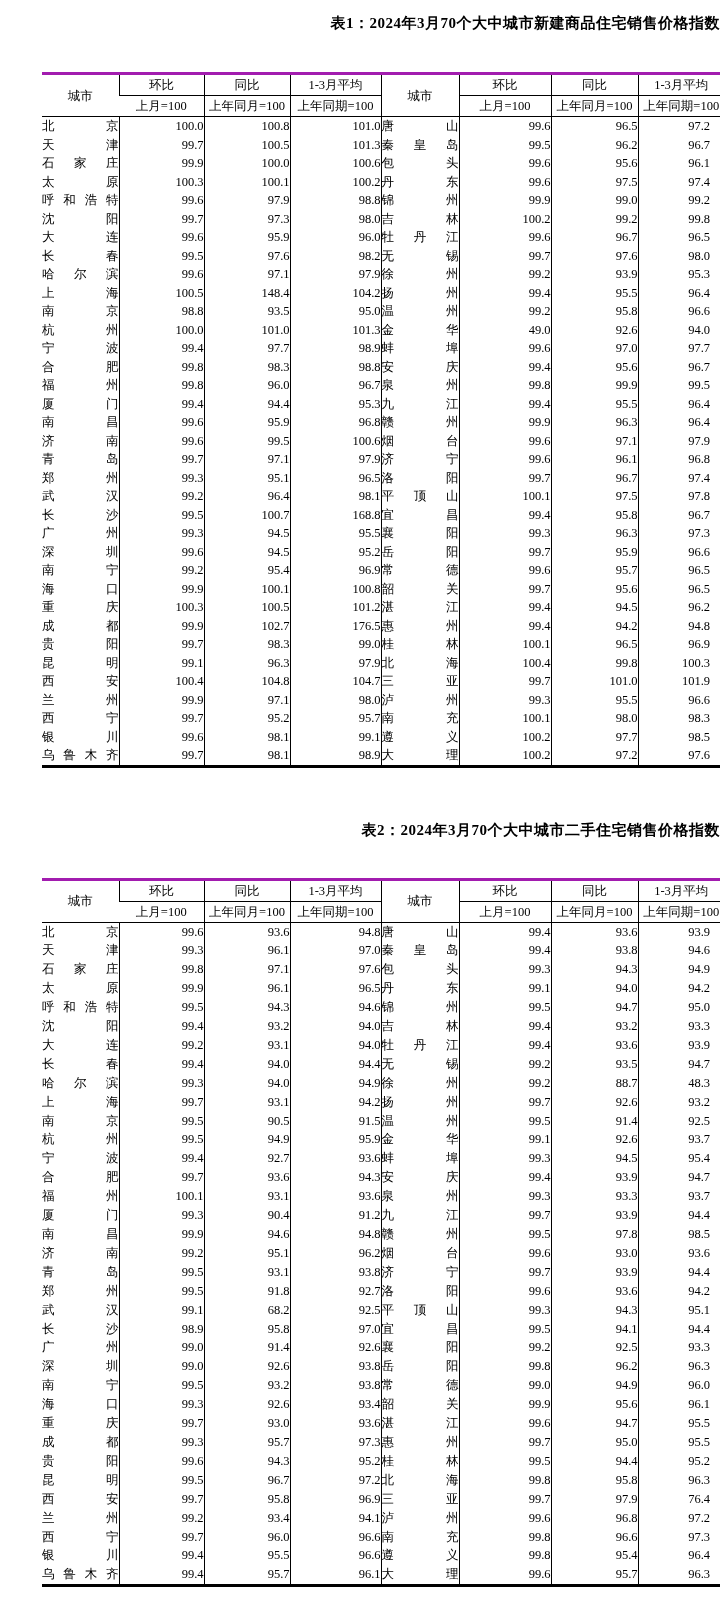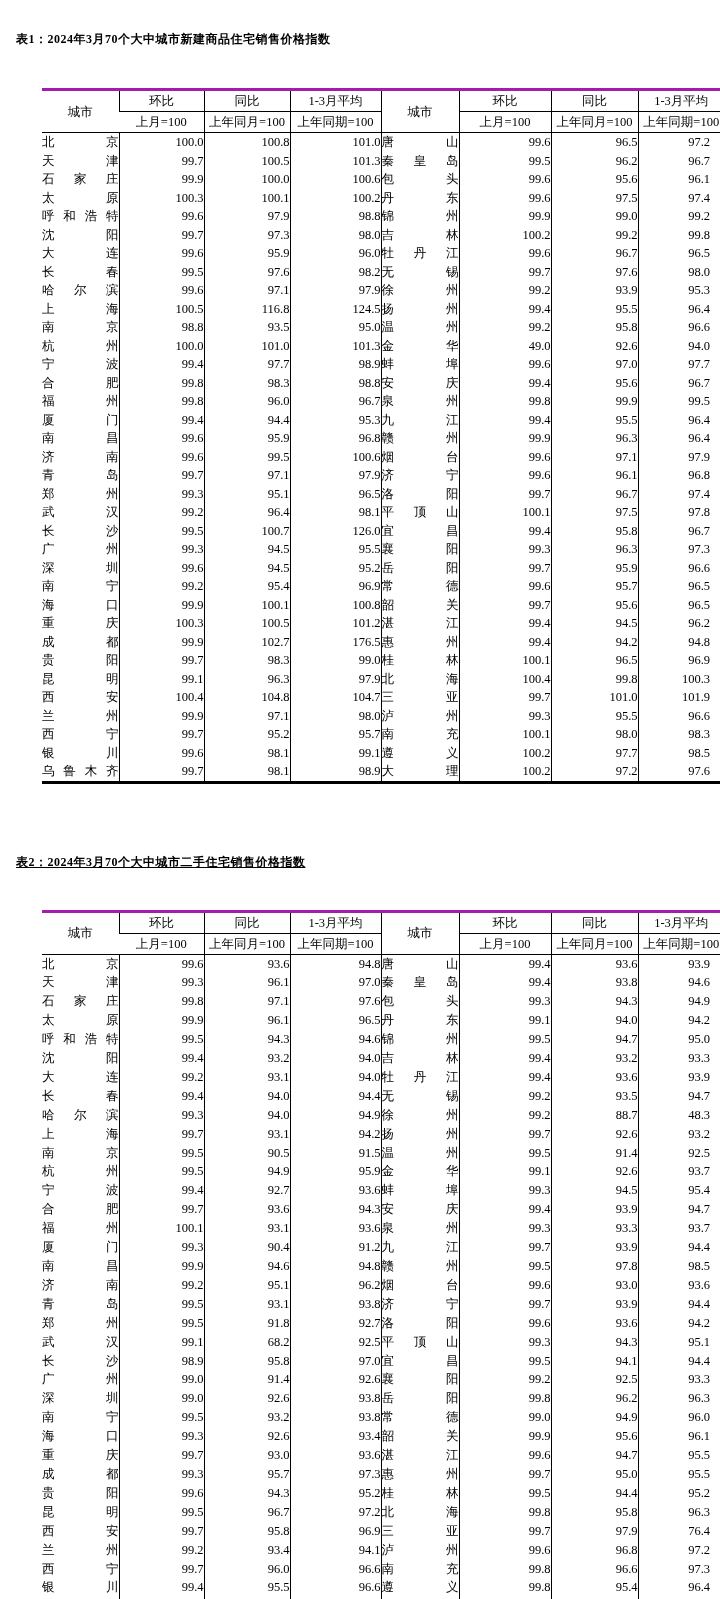--- a/index.html
+++ b/index.html
@@ -6,29 +6,29 @@
     margin: 0;
     padding: 0;
     background: #ffffff;
     color: #000000;
   }
   body {
     width: 720px;
     font-family: "Liberation Serif", "DejaVu Serif", serif;
   }
   .tbl-title {
-    margin: 16px;
-    text-align: left;
-    font-size: 12px;
+    margin: 0;
+    text-align: right;
+    font-size: 15px;
     font-weight: bold;
     line-height: 20px;
     letter-spacing: 0.5px;
   }
   .title-1 { padding-top: 13px; margin-bottom: 39px; }
-  .title-2 { padding-top: 52px; margin-bottom: 38px; text-decoration: underline; }
+  .title-2 { padding-top: 52px; margin-bottom: 38px; }
   table.stat-table {
     border-collapse: collapse;
     table-layout: fixed;
     width: 682px;
     margin-left: 42px;
     border-top: 3px solid #a21caf;
     border-bottom: 3px solid #000;
     font-size: 12.5px;
   }
   .stat-table th, .stat-table td {
@@ -231,22 +231,22 @@
           </td>
           <td class="val-cell">99.2</td>
           <td class="val-cell">93.9</td>
           <td class="val-cell last-col">95.3</td>
         </tr>
         <tr>
           <td class="city-cell">
             <span class="city">上海</span>
           </td>
           <td class="val-cell">100.5</td>
-          <td class="val-cell">116.8</td>
-          <td class="val-cell">124.5</td>
+          <td class="val-cell">148.4</td>
+          <td class="val-cell">104.2</td>
           <td class="city-cell">
             <span class="city">扬州</span>
           </td>
           <td class="val-cell">99.4</td>
           <td class="val-cell">95.5</td>
           <td class="val-cell last-col">96.4</td>
         </tr>
         <tr>
           <td class="city-cell">
             <span class="city">南京</span>
@@ -400,21 +400,21 @@
           <td class="val-cell">100.1</td>
           <td class="val-cell">97.5</td>
           <td class="val-cell last-col">97.8</td>
         </tr>
         <tr>
           <td class="city-cell">
             <span class="city">长沙</span>
           </td>
           <td class="val-cell">99.5</td>
           <td class="val-cell">100.7</td>
-          <td class="val-cell">126.0</td>
+          <td class="val-cell">168.8</td>
           <td class="city-cell">
             <span class="city">宜昌</span>
           </td>
           <td class="val-cell">99.4</td>
           <td class="val-cell">95.8</td>
           <td class="val-cell last-col">96.7</td>
         </tr>
         <tr>
           <td class="city-cell">
             <span class="city">广州</span>

